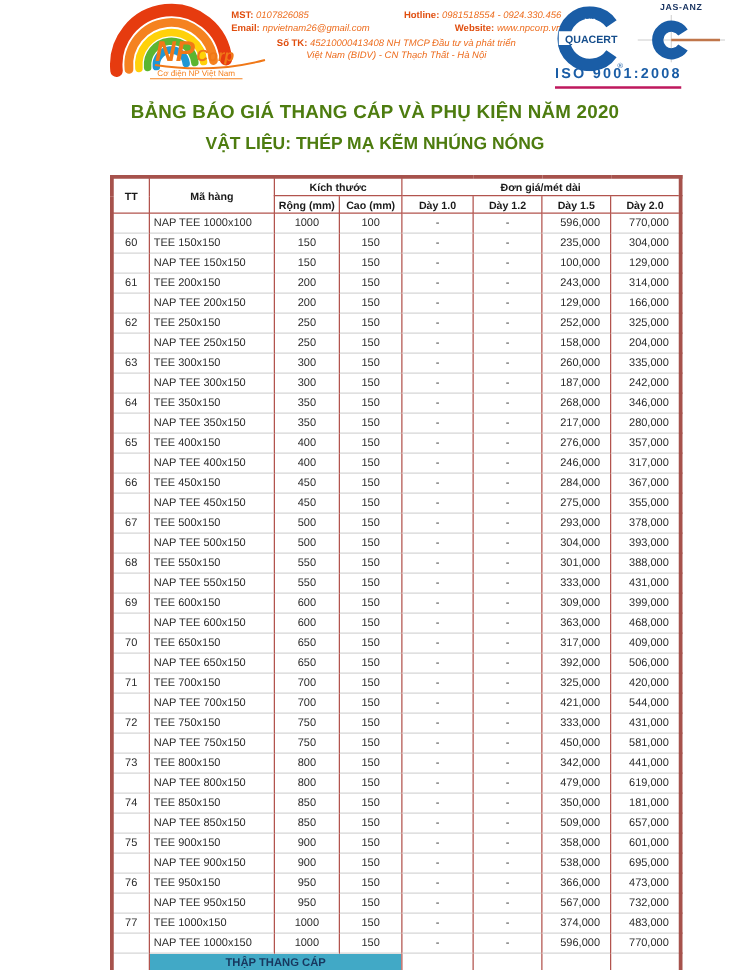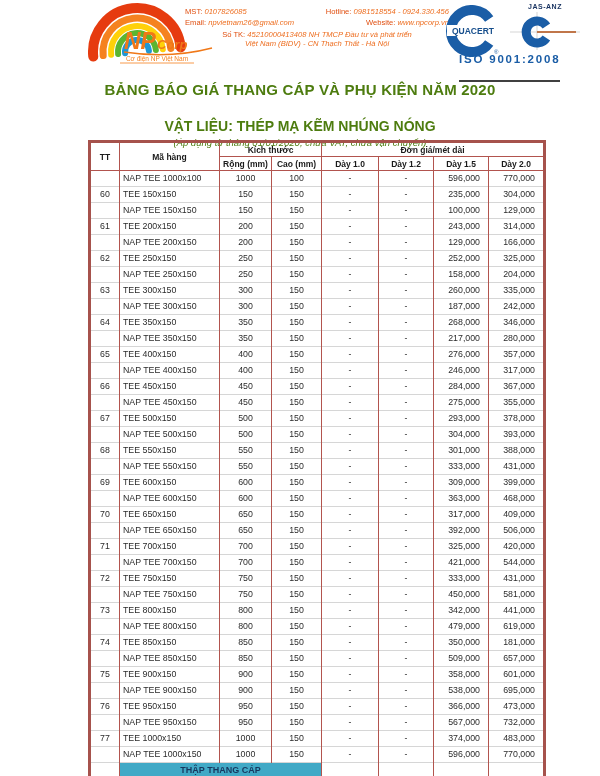--- a/index.html
+++ b/index.html
@@ -4,34 +4,34 @@
 <style>
   html,body{margin:0;padding:0}
   body{width:600px;height:776px;background:#fff;position:relative;overflow:hidden;
        font-family:"Liberation Sans",sans-serif;}
 
   
   .logo{position:absolute;left:82px;top:2px;width:134px;height:64px}
   .company{position:absolute;left:183px;top:4px;width:268px}
   .company-name{font-size:12.6px;font-weight:bold;color:#e8431a;white-space:nowrap;text-align:center;letter-spacing:.2px}
   .contact-row{display:flex;justify-content:space-between;font-size:7.6px;color:#ed6d1f;margin-top:2.5px;padding:0 2px}
-  .lbl{font-weight:normal;color:#e04e0f}
+  .lbl{font-weight:bold;color:#e04e0f}
   .val{font-style:italic}
   .acct{text-align:center;font-size:7.6px;color:#ed6d1f;margin-top:2.5px;line-height:1.3}
   .certs{position:absolute;left:444px;top:2px;width:152px;height:68px}
   .quacert-svg{position:absolute;left:0;top:3px}
   .jas{position:absolute;left:66px;top:1px;width:70px}
   .jas-label{font-size:7px;font-weight:bold;color:#16315f;letter-spacing:.5px;text-align:center}
-  .iso{position:absolute;left:15px;top:51px;font-size:11.5px;font-weight:bold;color:#1a5da6;
-       letter-spacing:1.8px;white-space:nowrap;border-bottom:2px solid #404040;padding-bottom:15px}
+  .iso{position:absolute;left:0;top:51px;font-size:11.5px;font-weight:bold;color:#1a5da6;
+       letter-spacing:1.8px;white-space:nowrap;border-bottom:2px solid #be185d;padding-bottom:4px}
 
   
   .titleblock{position:absolute;left:0;top:81px;width:600px;text-align:center;color:#4d7c0f}
   .t1{font-size:15px;font-weight:bold;letter-spacing:.2px}
-  .t2{font-size:14px;font-weight:bold;margin-top:20px}
+  .t2{font-size:14px;font-weight:bold;margin-top:8px}
   .t3{font-size:9.5px;font-style:italic;margin-top:3px}
 
   
   table.price{position:absolute;left:88px;top:140px;width:455px;border-collapse:collapse;
               table-layout:fixed;border:3px solid #a6524c}
   th{border:1px solid #b2544e;font-size:8.5px;font-weight:bold;color:#1a1a1a;height:13px;
      padding:0;text-align:center;white-space:nowrap;overflow:hidden}
   td{border-left:1px solid #b2544e;border-right:1px solid #b2544e;font-size:8.8px;color:#2b2b2b;
      height:15px;line-height:15px;padding:0;white-space:nowrap;overflow:hidden}
   tbody tr + tr td{border-top:1px solid #d6d6d6}
@@ -98,21 +98,20 @@
       <path d="M 36.4 16 A 11 11 0 1 0 36.4 28" stroke="#1a5da6" stroke-width="9" fill="none"></path>
       <line x1="27" y1="22" x2="66" y2="22" stroke="#c0764a" stroke-width="2"></line>
     </svg>
   </div>
   <div class="iso">ISO 9001:2008</div>
 </div>
 
 <div class="titleblock">
   <div class="t1">BẢNG BÁO GIÁ THANG CÁP VÀ PHỤ KIỆN NĂM 2020</div>
   <div class="t2">VẬT LIỆU: THÉP MẠ KẼM NHÚNG NÓNG</div>
-  <div class="t3">(Áp dụng từ tháng 01/01/2020, chưa VAT, chưa vận chuyển)</div>
 </div>
 
 <table class="price">
   <colgroup>
     <col style="width:30px">
       <col style="width:100px">
       <col style="width:52px">
       <col style="width:50px">
     <col style="width:57px">
       <col style="width:55px">

